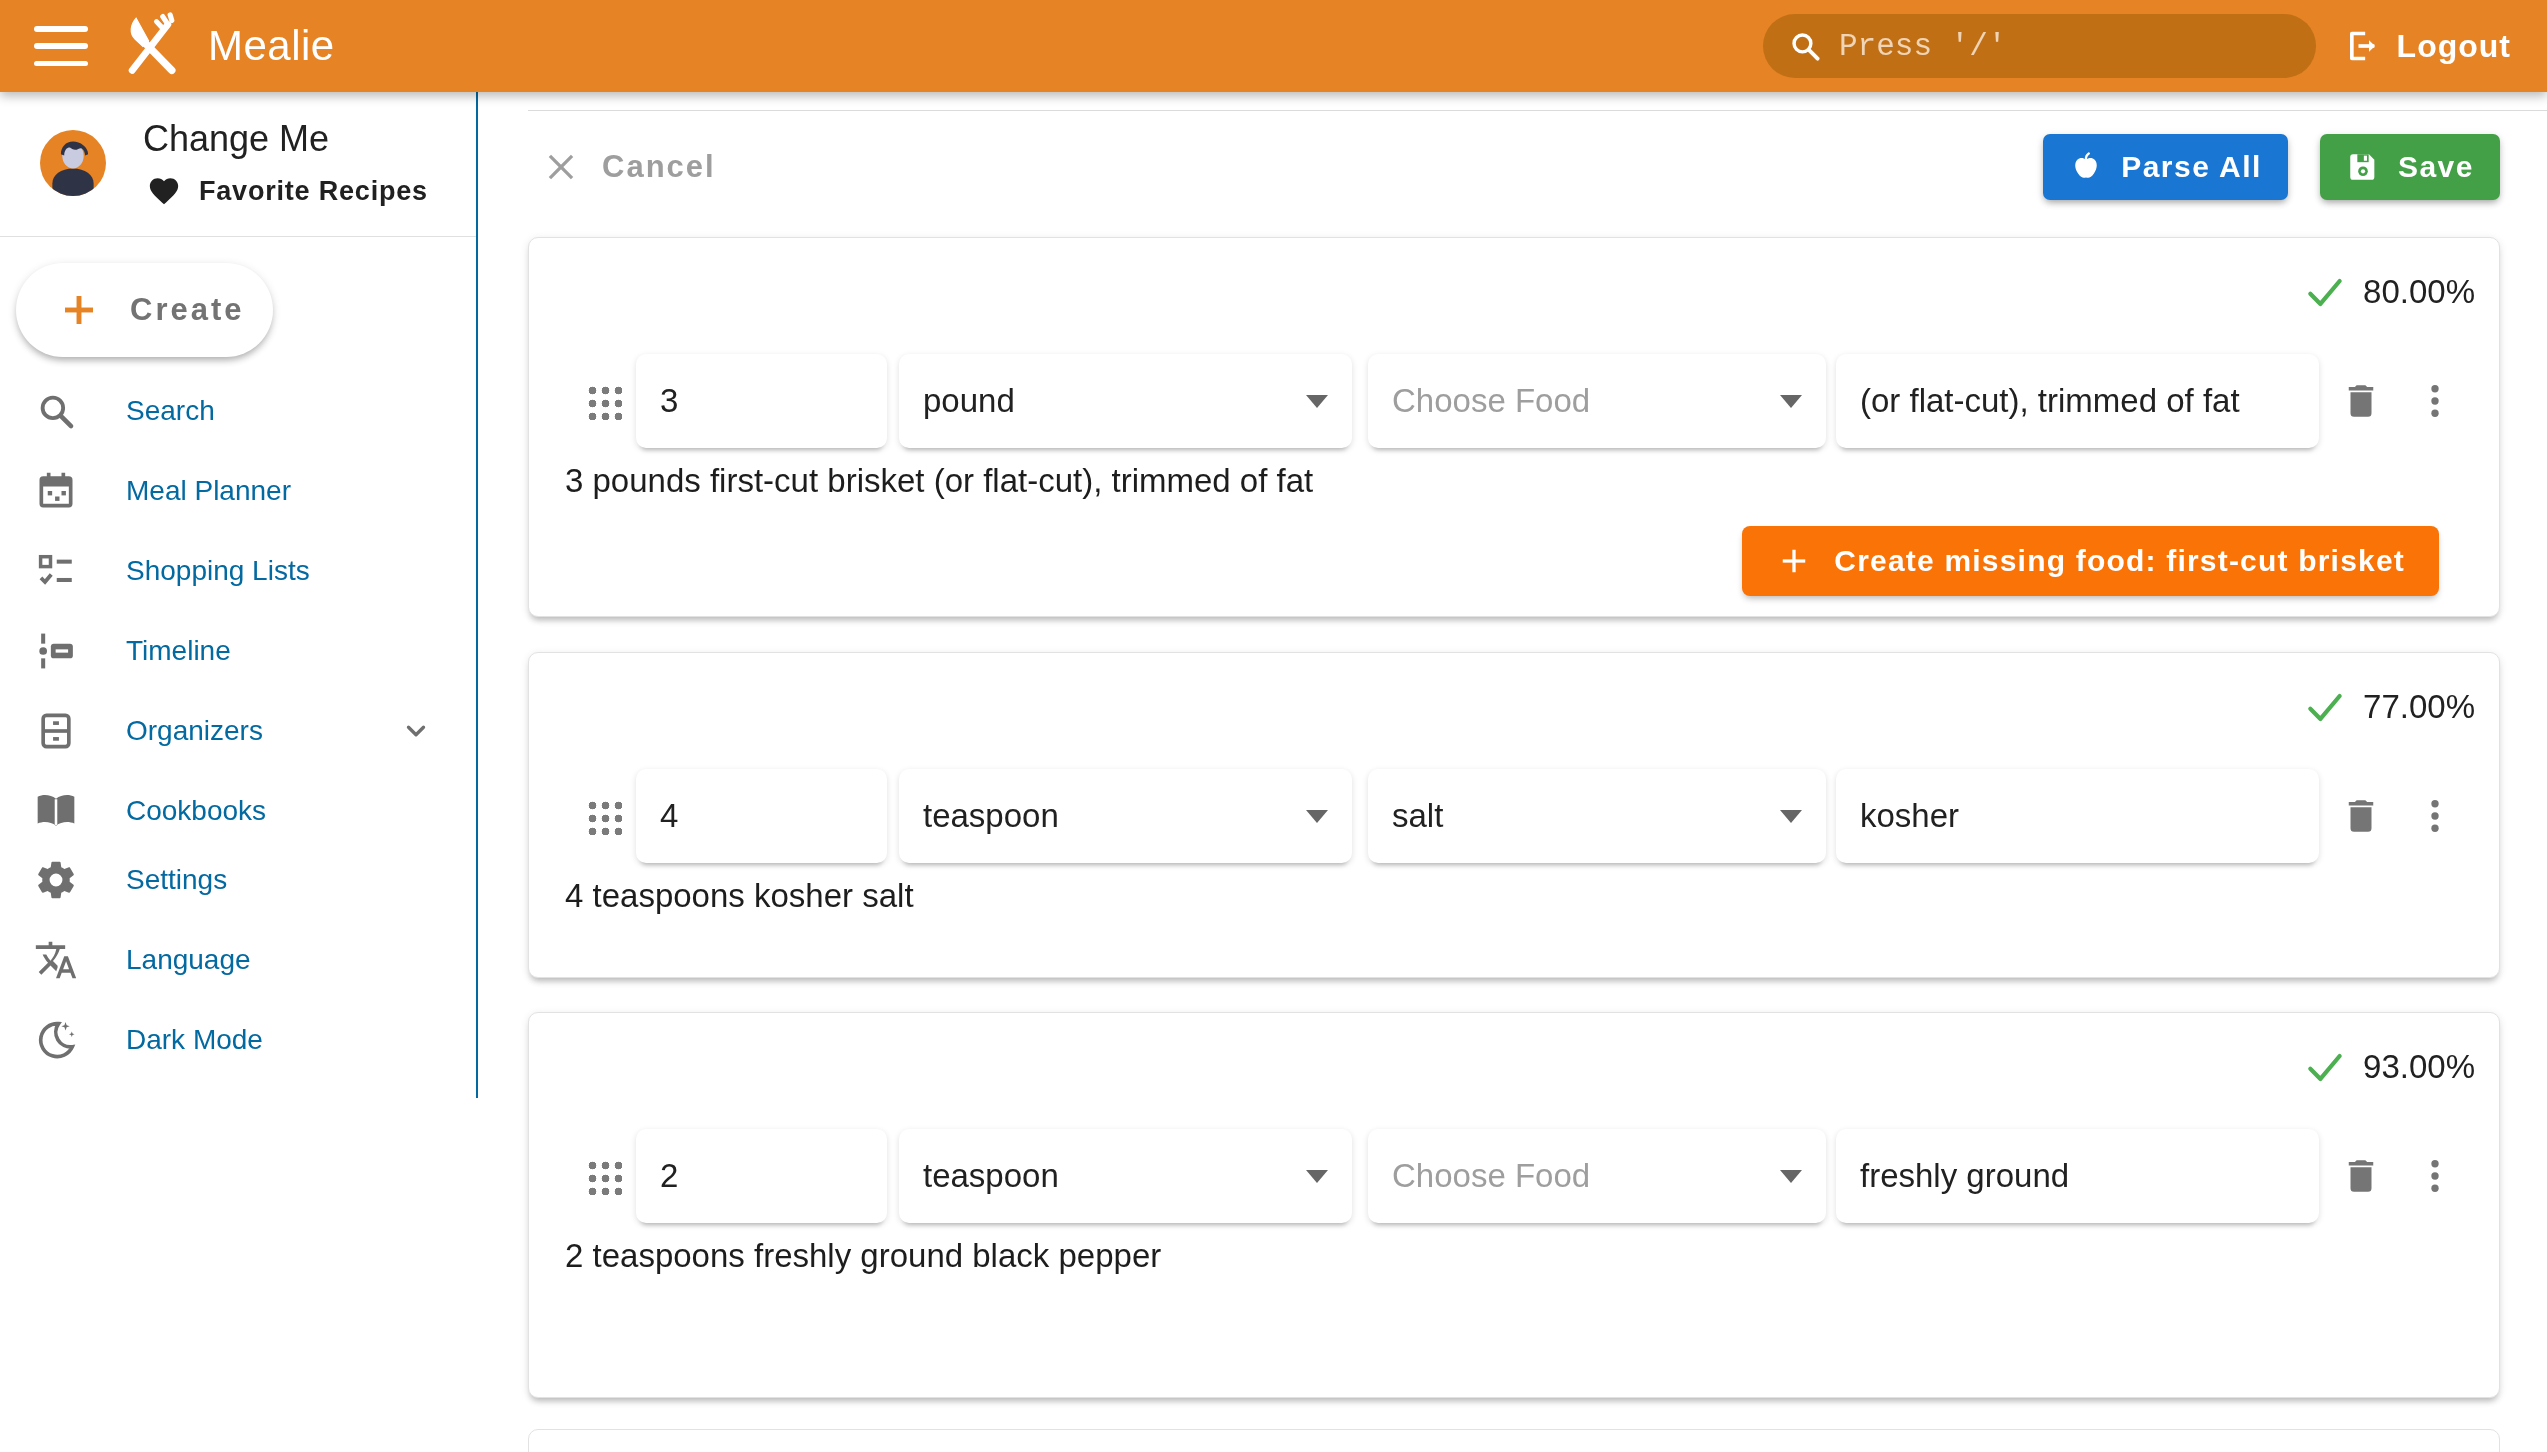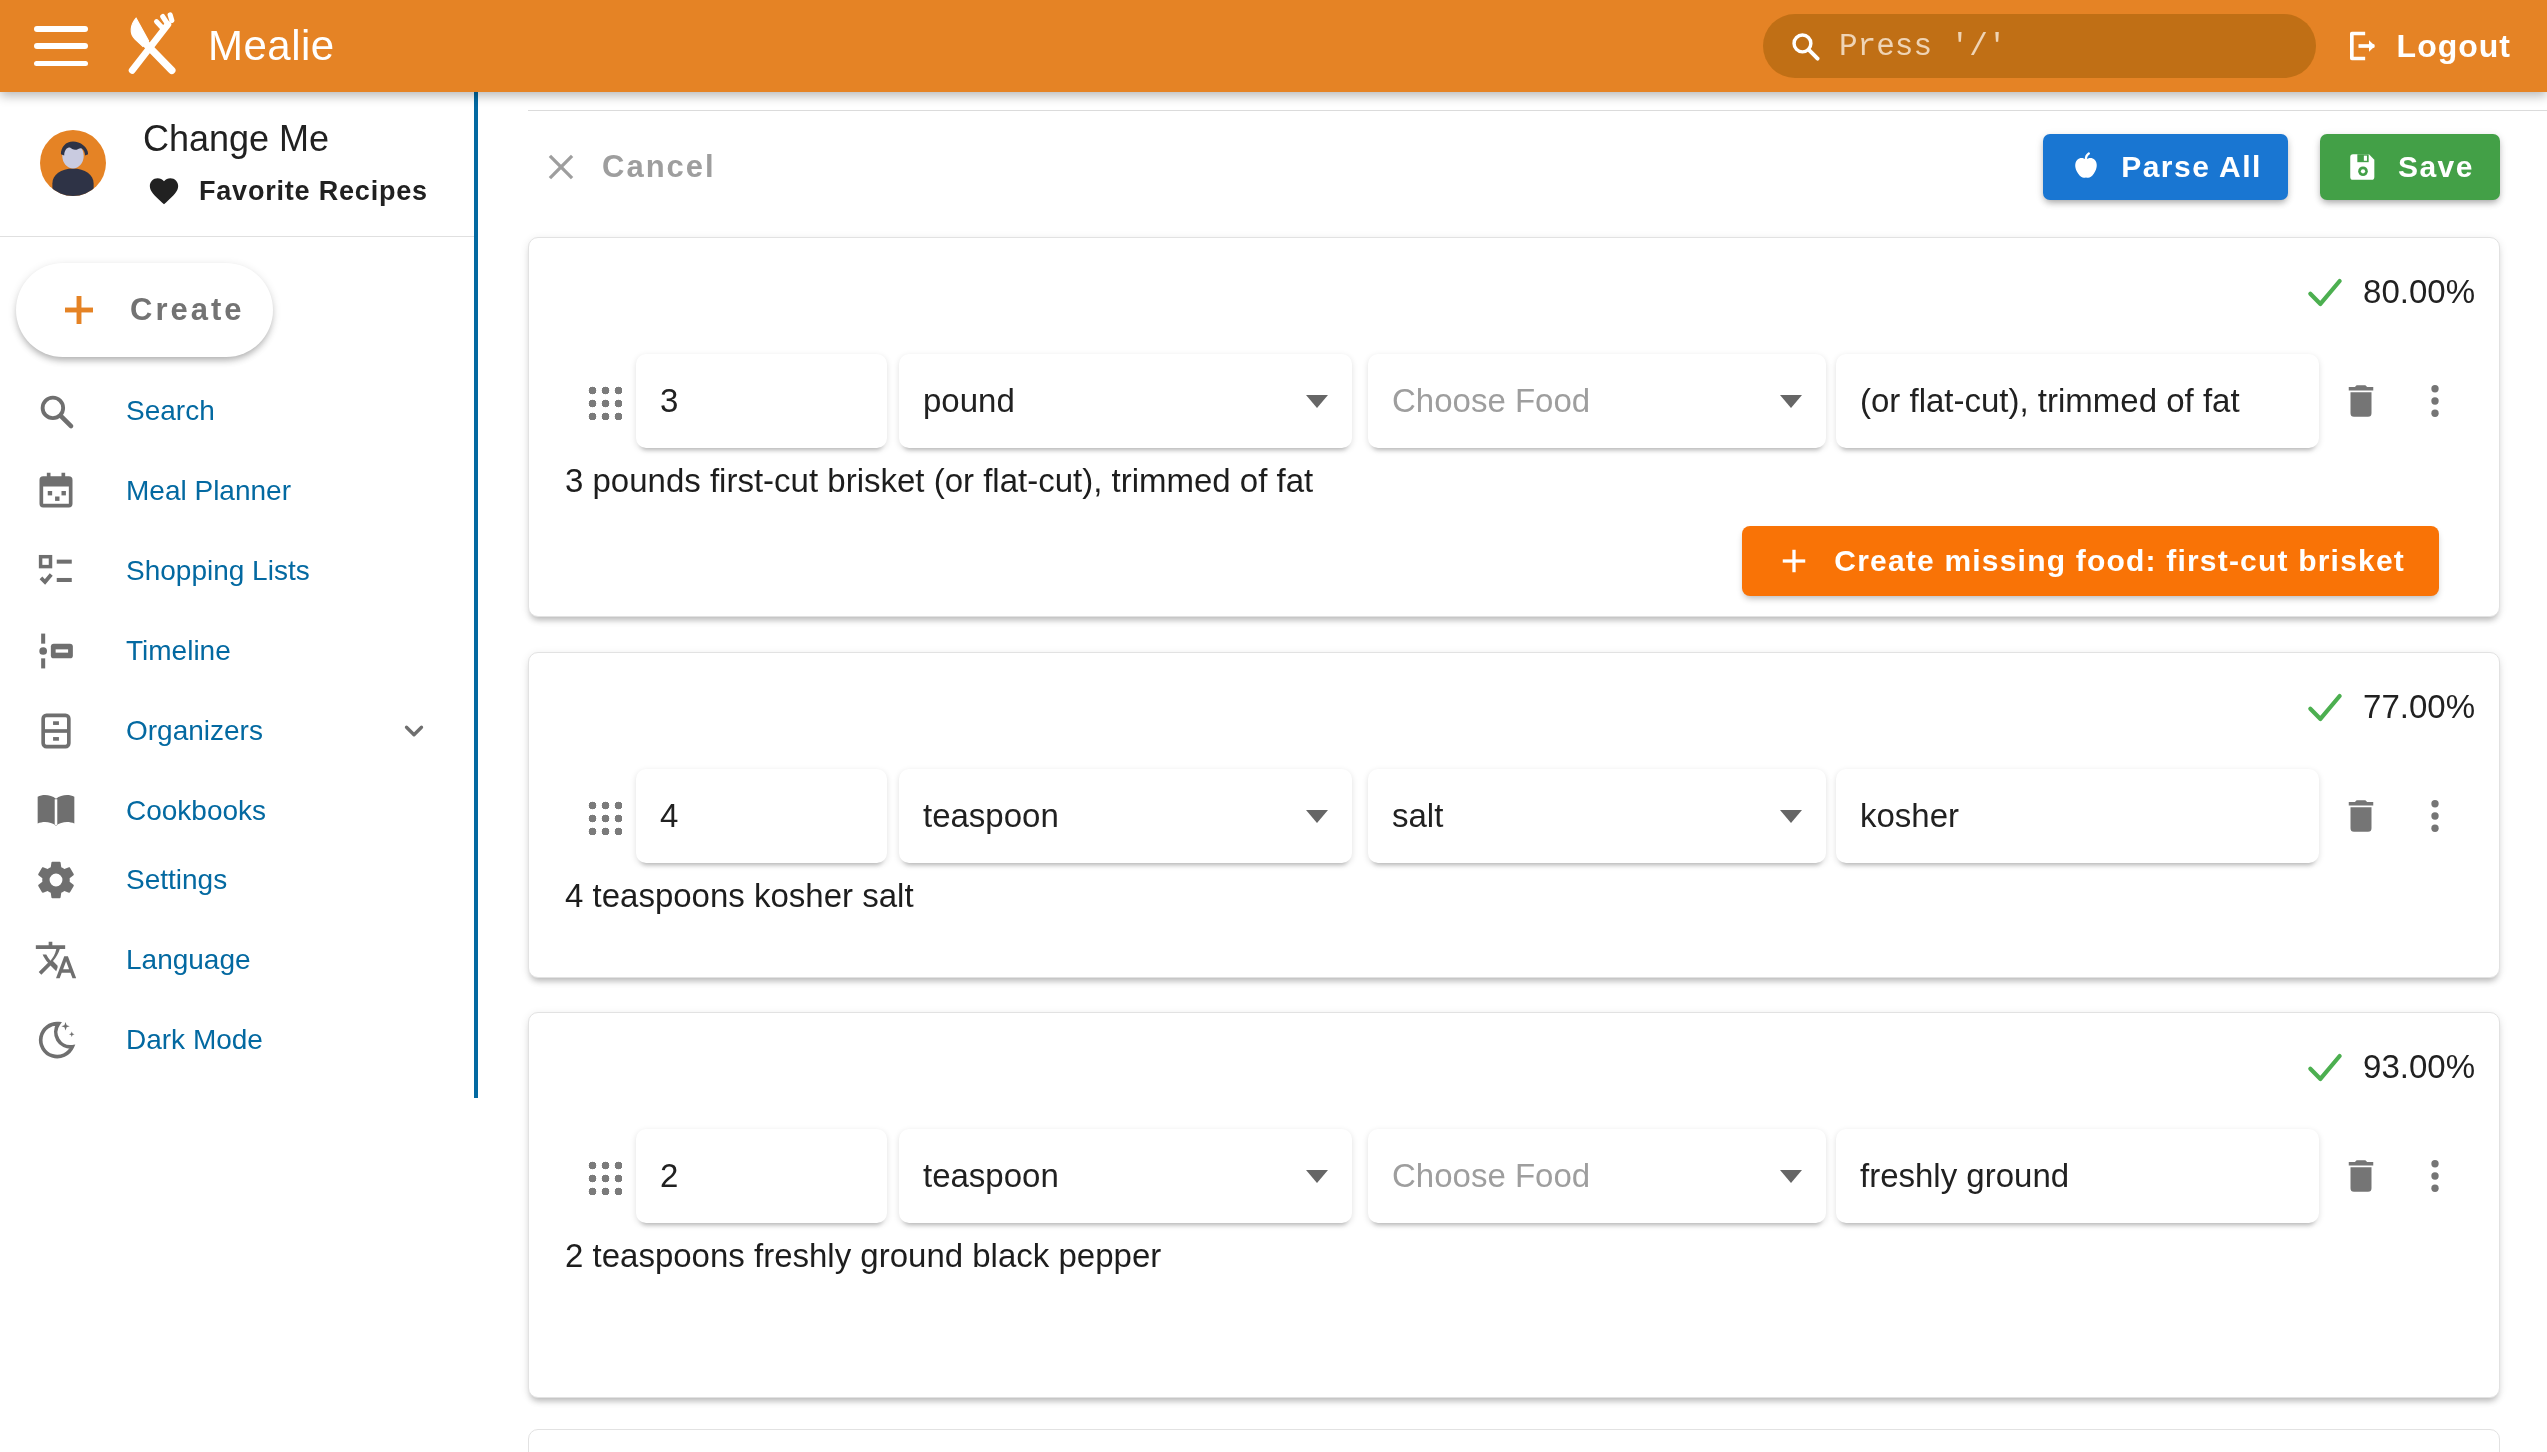--- a/index.html
+++ b/index.html
@@ -19,21 +19,21 @@
     background: #C06F15; border-radius: 32px; display: flex; align-items: center; padding: 0 24px; }
   .search-pill svg { flex: 0 0 auto; }
   .search-pill input { flex: 1; margin-left: 16px; background: transparent; border: none; outline: none;
     color: #fef9c3; font-size: 31px; font-family: Liberation Mono, monospace; }
   .search-pill input::placeholder { color: rgba(255,246,235,.75); }
   .logout-btn { position: absolute; right: 26px; top: 0; height: 92px; display: flex; align-items: center;
     gap: 16px; padding: 0 10px; color: #fff; font-size: 32px; font-weight: bold; letter-spacing: 1px; cursor: pointer; }
 
   
   .sidebar { position: absolute; left: 0; top: 92px; width: 478px; height: 1006px;
-    background: #fff; border-right: 4px solid #0369a1; z-index: 10; text-align: right; }
+    background: #fff; border-right: 2px solid #0369a1; z-index: 10; text-align: right; }
   .user-block { height: 145px; position: relative; border-bottom: 1px solid #E0E0E0; }
   .avatar { position: absolute; left: 40px; top: 38px; width: 66px; height: 66px; border-radius: 50%;
     background: #E58325; overflow: hidden; }
   .user-name { position: absolute; left: 143px; top: 26px; font-size: 36px; color: #212121; }
   .fav-row { position: absolute; left: 147px; top: 82px; display: flex; align-items: center; gap: 18px;
     cursor: pointer; }
   .fav-row span { font-size: 27px; font-weight: bold; letter-spacing: 0.8px; color: #212121; }
   .create-btn { margin: 26px 0 0 16px; width: 257px; height: 94px; border-radius: 47px; background: #fff;
     display: flex; align-items: center; padding-left: 42px; cursor: pointer;
     box-shadow: 0 5px 7px -2px rgba(0,0,0,.25), 0 2px 10px rgba(0,0,0,.12); }

